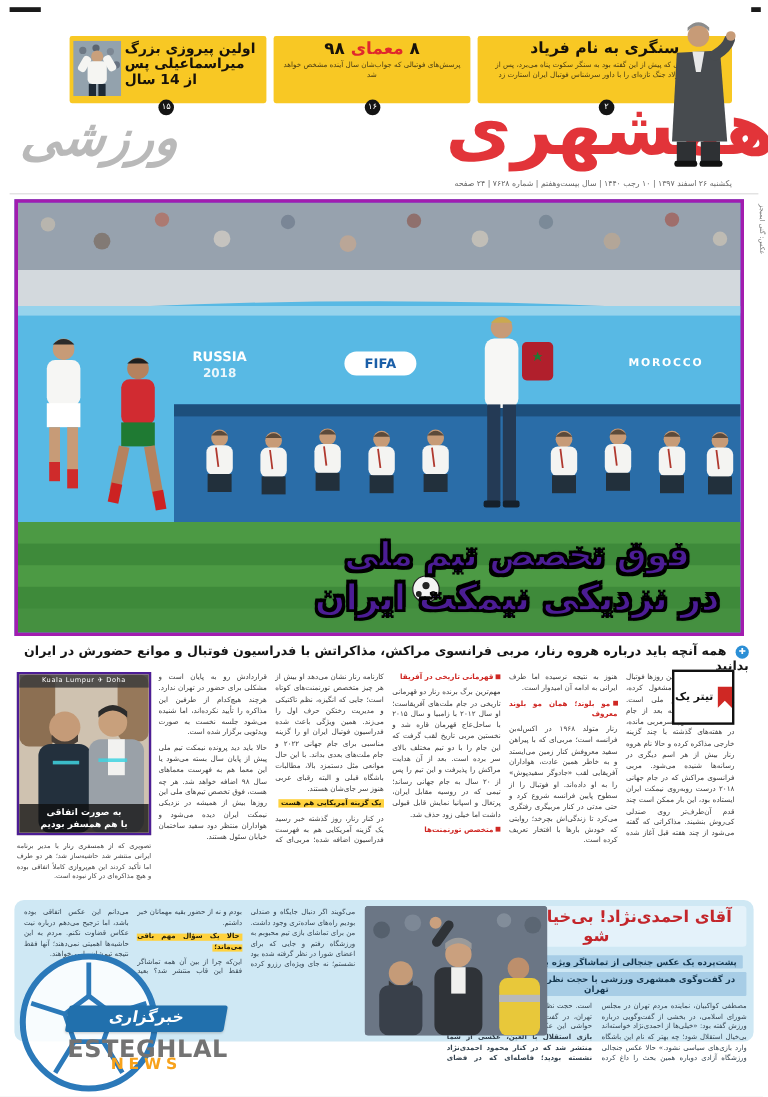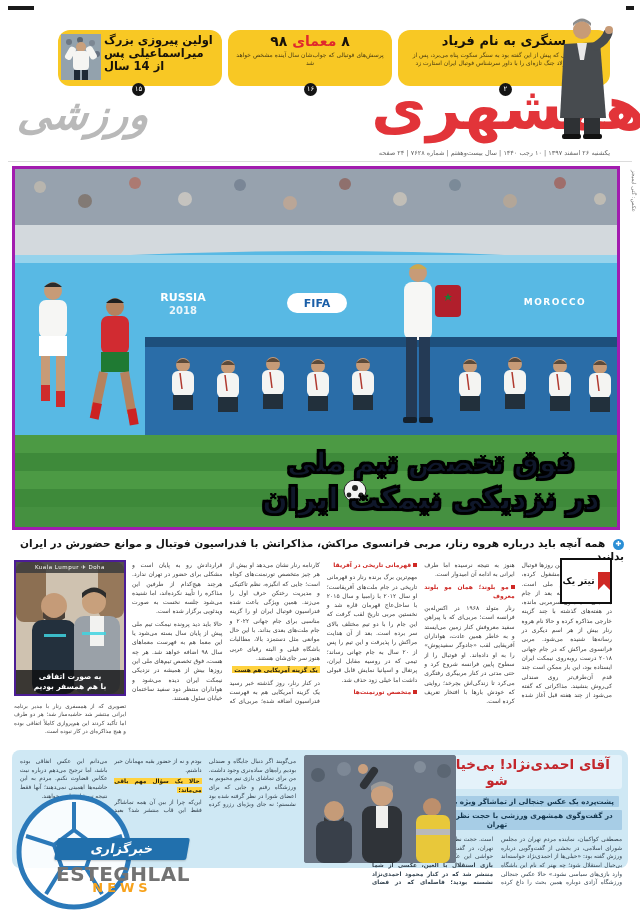--- a/index.html
+++ b/index.html
@@ -3,38 +3,38 @@
 <meta charset="utf-8">
 <style>
   html,body{margin:0;padding:0;background:#e9e9e9;}
   *{box-sizing:border-box;}
   .page{position:relative;width:640px;height:914px;background:#ffffff;overflow:hidden;
         font-family:"DejaVu Sans",sans-serif;margin:0 auto;}
   .abs{position:absolute;}
   
   .mark{background:#1a1a1a;}
   
-  .teaser{position:absolute;top:30px;height:56px;background:#f8c824;border-radius:12px;direction:rtl;}
+  .teaser{position:absolute;top:30px;height:56px;background:#f8c824;border-radius:2px;direction:rtl;}
   .teaser .t-title{font-weight:bold;color:#17120a;text-align:center;line-height:1.15;}
   .teaser .t-sub{color:#4a3c12;font-size:6px;text-align:center;line-height:1.35;margin-top:2px;}
   .badge{position:absolute;top:83px;width:13px;height:13px;border-radius:50%;background:#141414;
          color:#fff;font-size:7px;line-height:13px;text-align:center;}
   .red-word{color:#e0282d;margin-top:48px;}
   
   .mast-red{position:absolute;top:78px;right:-6px;font-size:60px;font-weight:800;color:#e23439;
             letter-spacing:-2px;line-height:1;direction:rtl;}
   .mast-gray{position:absolute;top:94px;left:18px;font-size:42px;font-weight:800;color:#b9b9b9;
              font-style:italic;transform:skewX(-6deg);line-height:1;direction:rtl;}
   .dateline{position:absolute;top:149px;right:30px;font-size:6.5px;color:#666;direction:rtl;}
   .rule{position:absolute;top:161px;left:8px;right:8px;height:1px;background:#dcdcdc;}
   
   .photo-frame{position:absolute;top:166px;left:12px;width:608px;height:364px;
                border:3px solid #a21caf;background:#58b9e4;}
   .big-headline{position:absolute;right:10px;bottom:10px;width:352px;text-align:center;
-                direction:rtl;color:#0f172a;font-weight:800;
+                direction:rtl;color:#4c1d95;font-weight:800;
                 -webkit-text-stroke:1.4px #000;
                 text-shadow:2px 2px 0 #000,-2px 2px 0 #000,2px -2px 0 #000,-2px -2px 0 #000,0 0 3px #000;}
   .big-headline .l1{font-size:28px;line-height:1.2;}
   .big-headline .l2{font-size:30px;line-height:1.25;}
   .photo-credit{position:absolute;top:170px;right:3px;writing-mode:vertical-rl;
                 font-size:5.5px;color:#777;letter-spacing:1px;}
   
   .deck{position:absolute;top:537px;left:16px;right:16px;direction:rtl;text-align:right;
         font-size:10.5px;font-weight:bold;color:#151515;}
   .deck-icon{display:inline-block;width:11px;height:11px;border-radius:50%;background:#2b8fd6;

